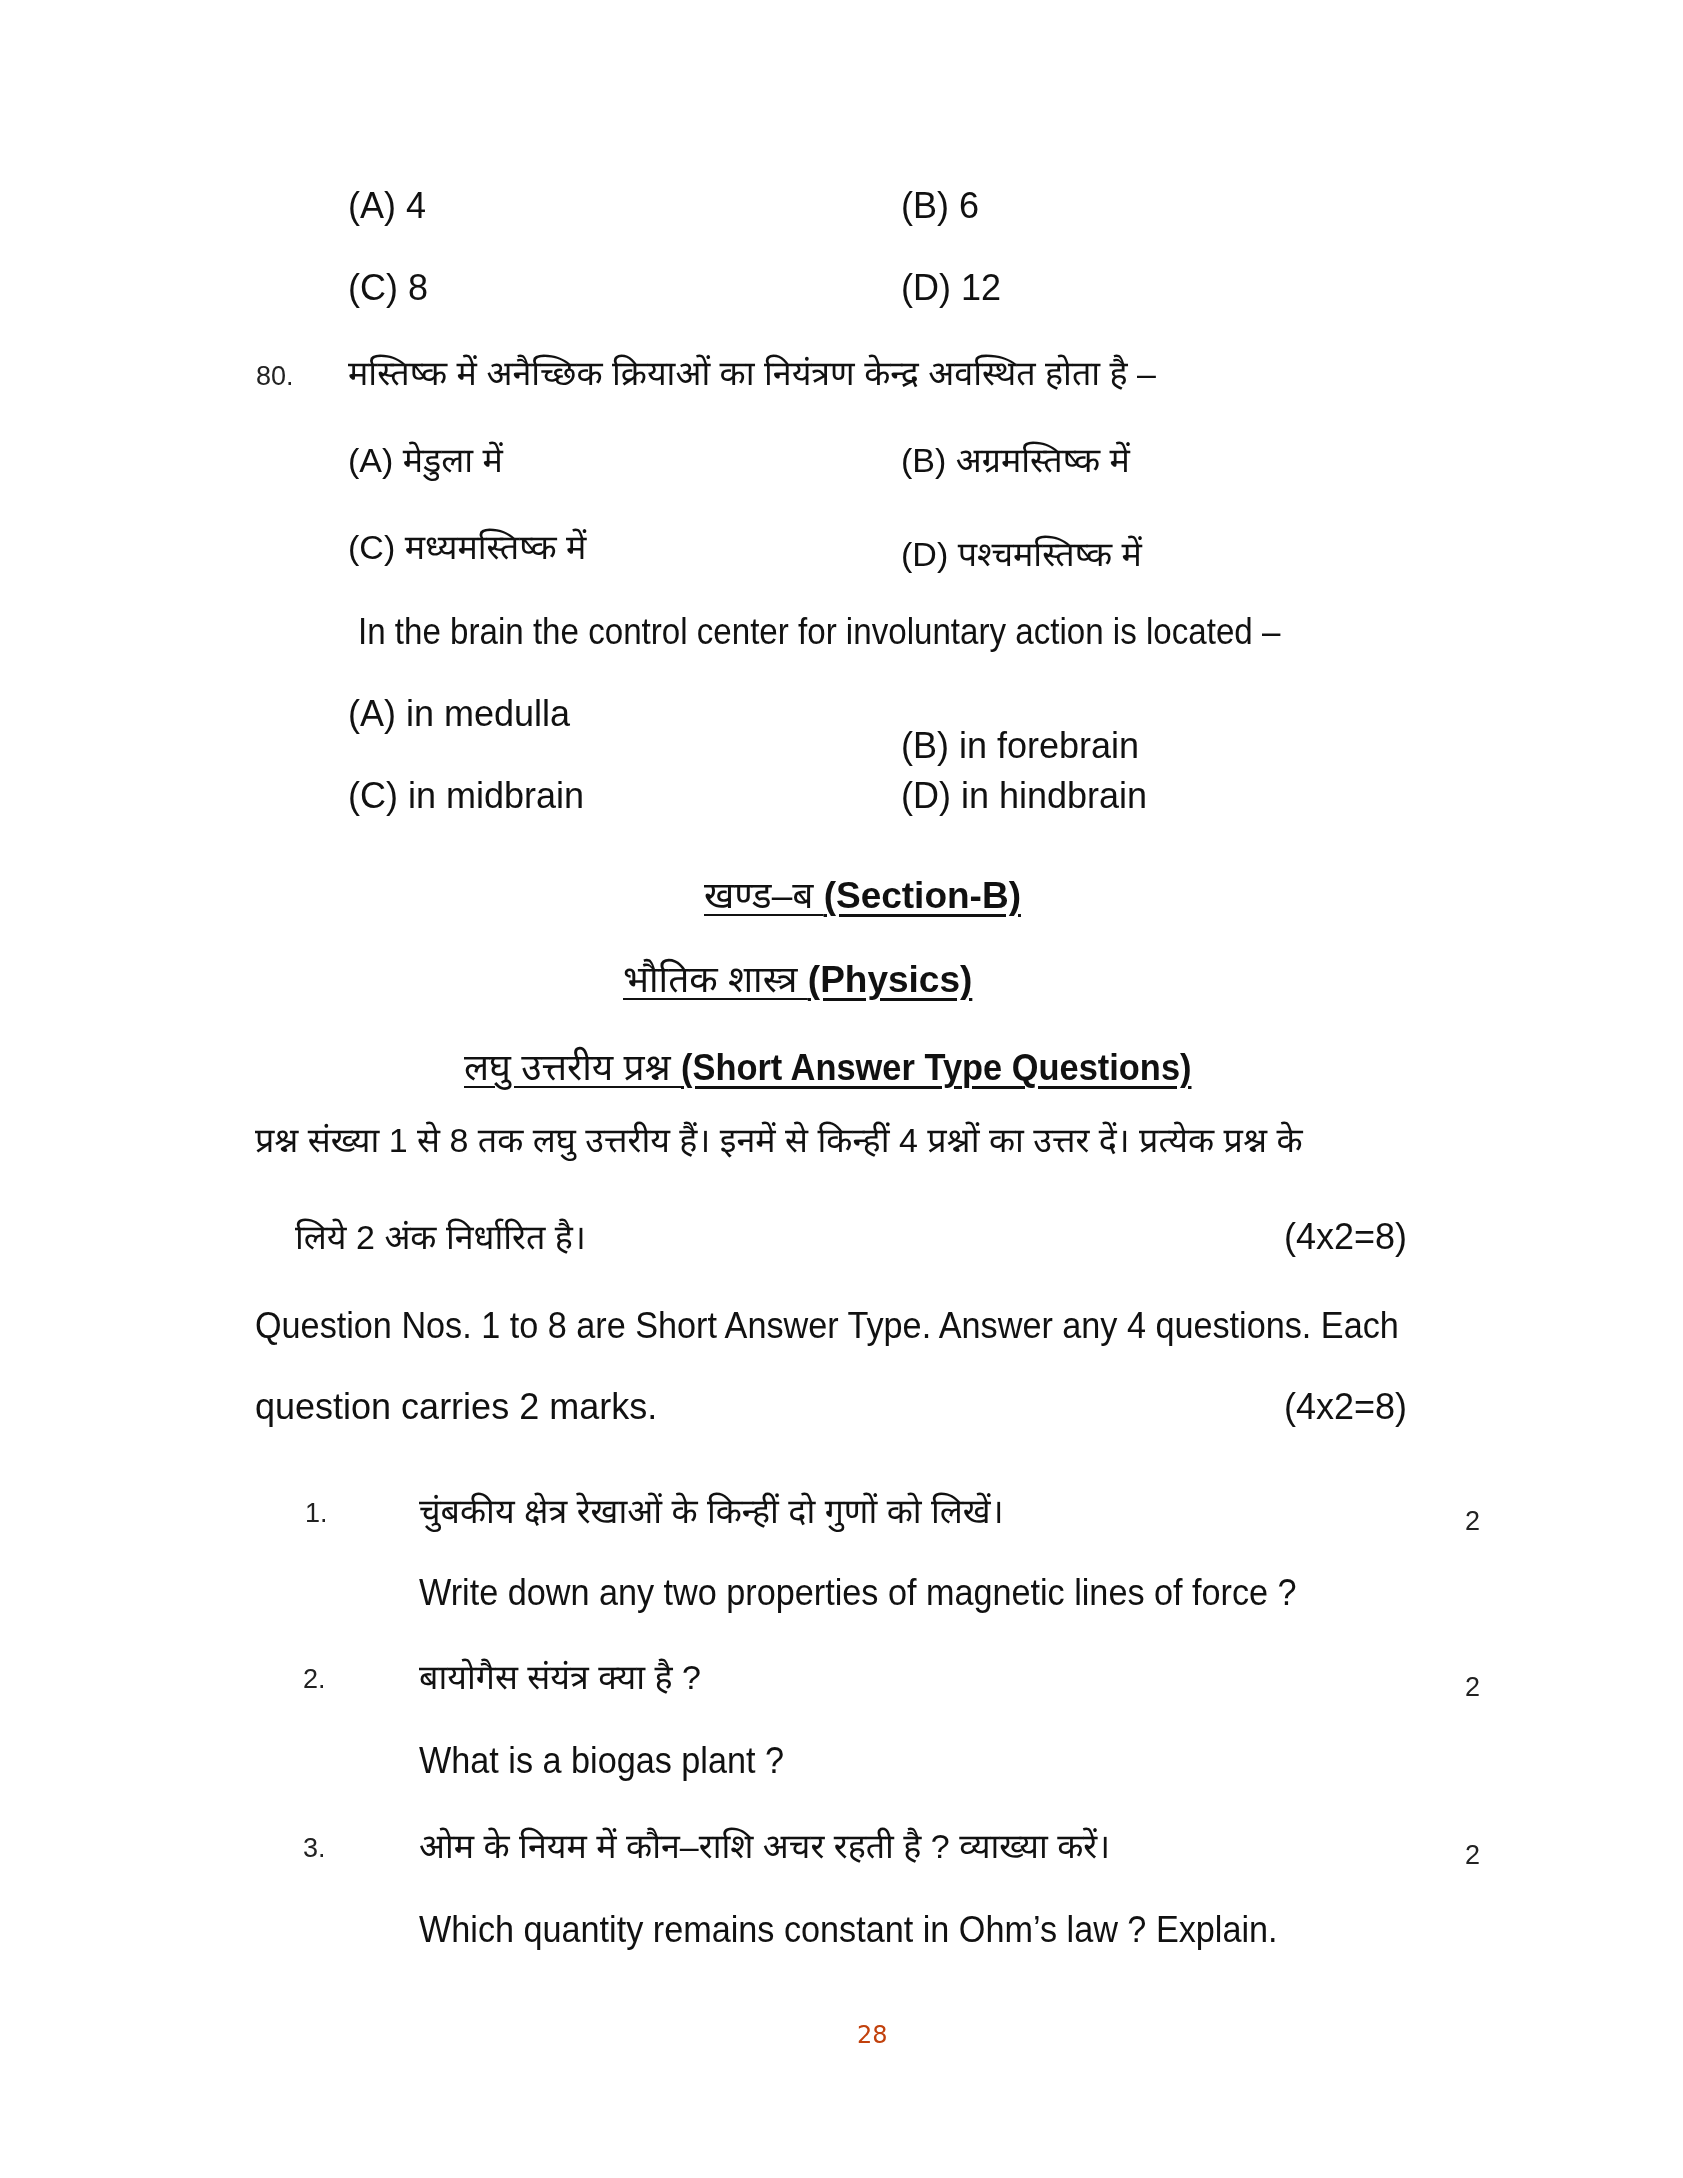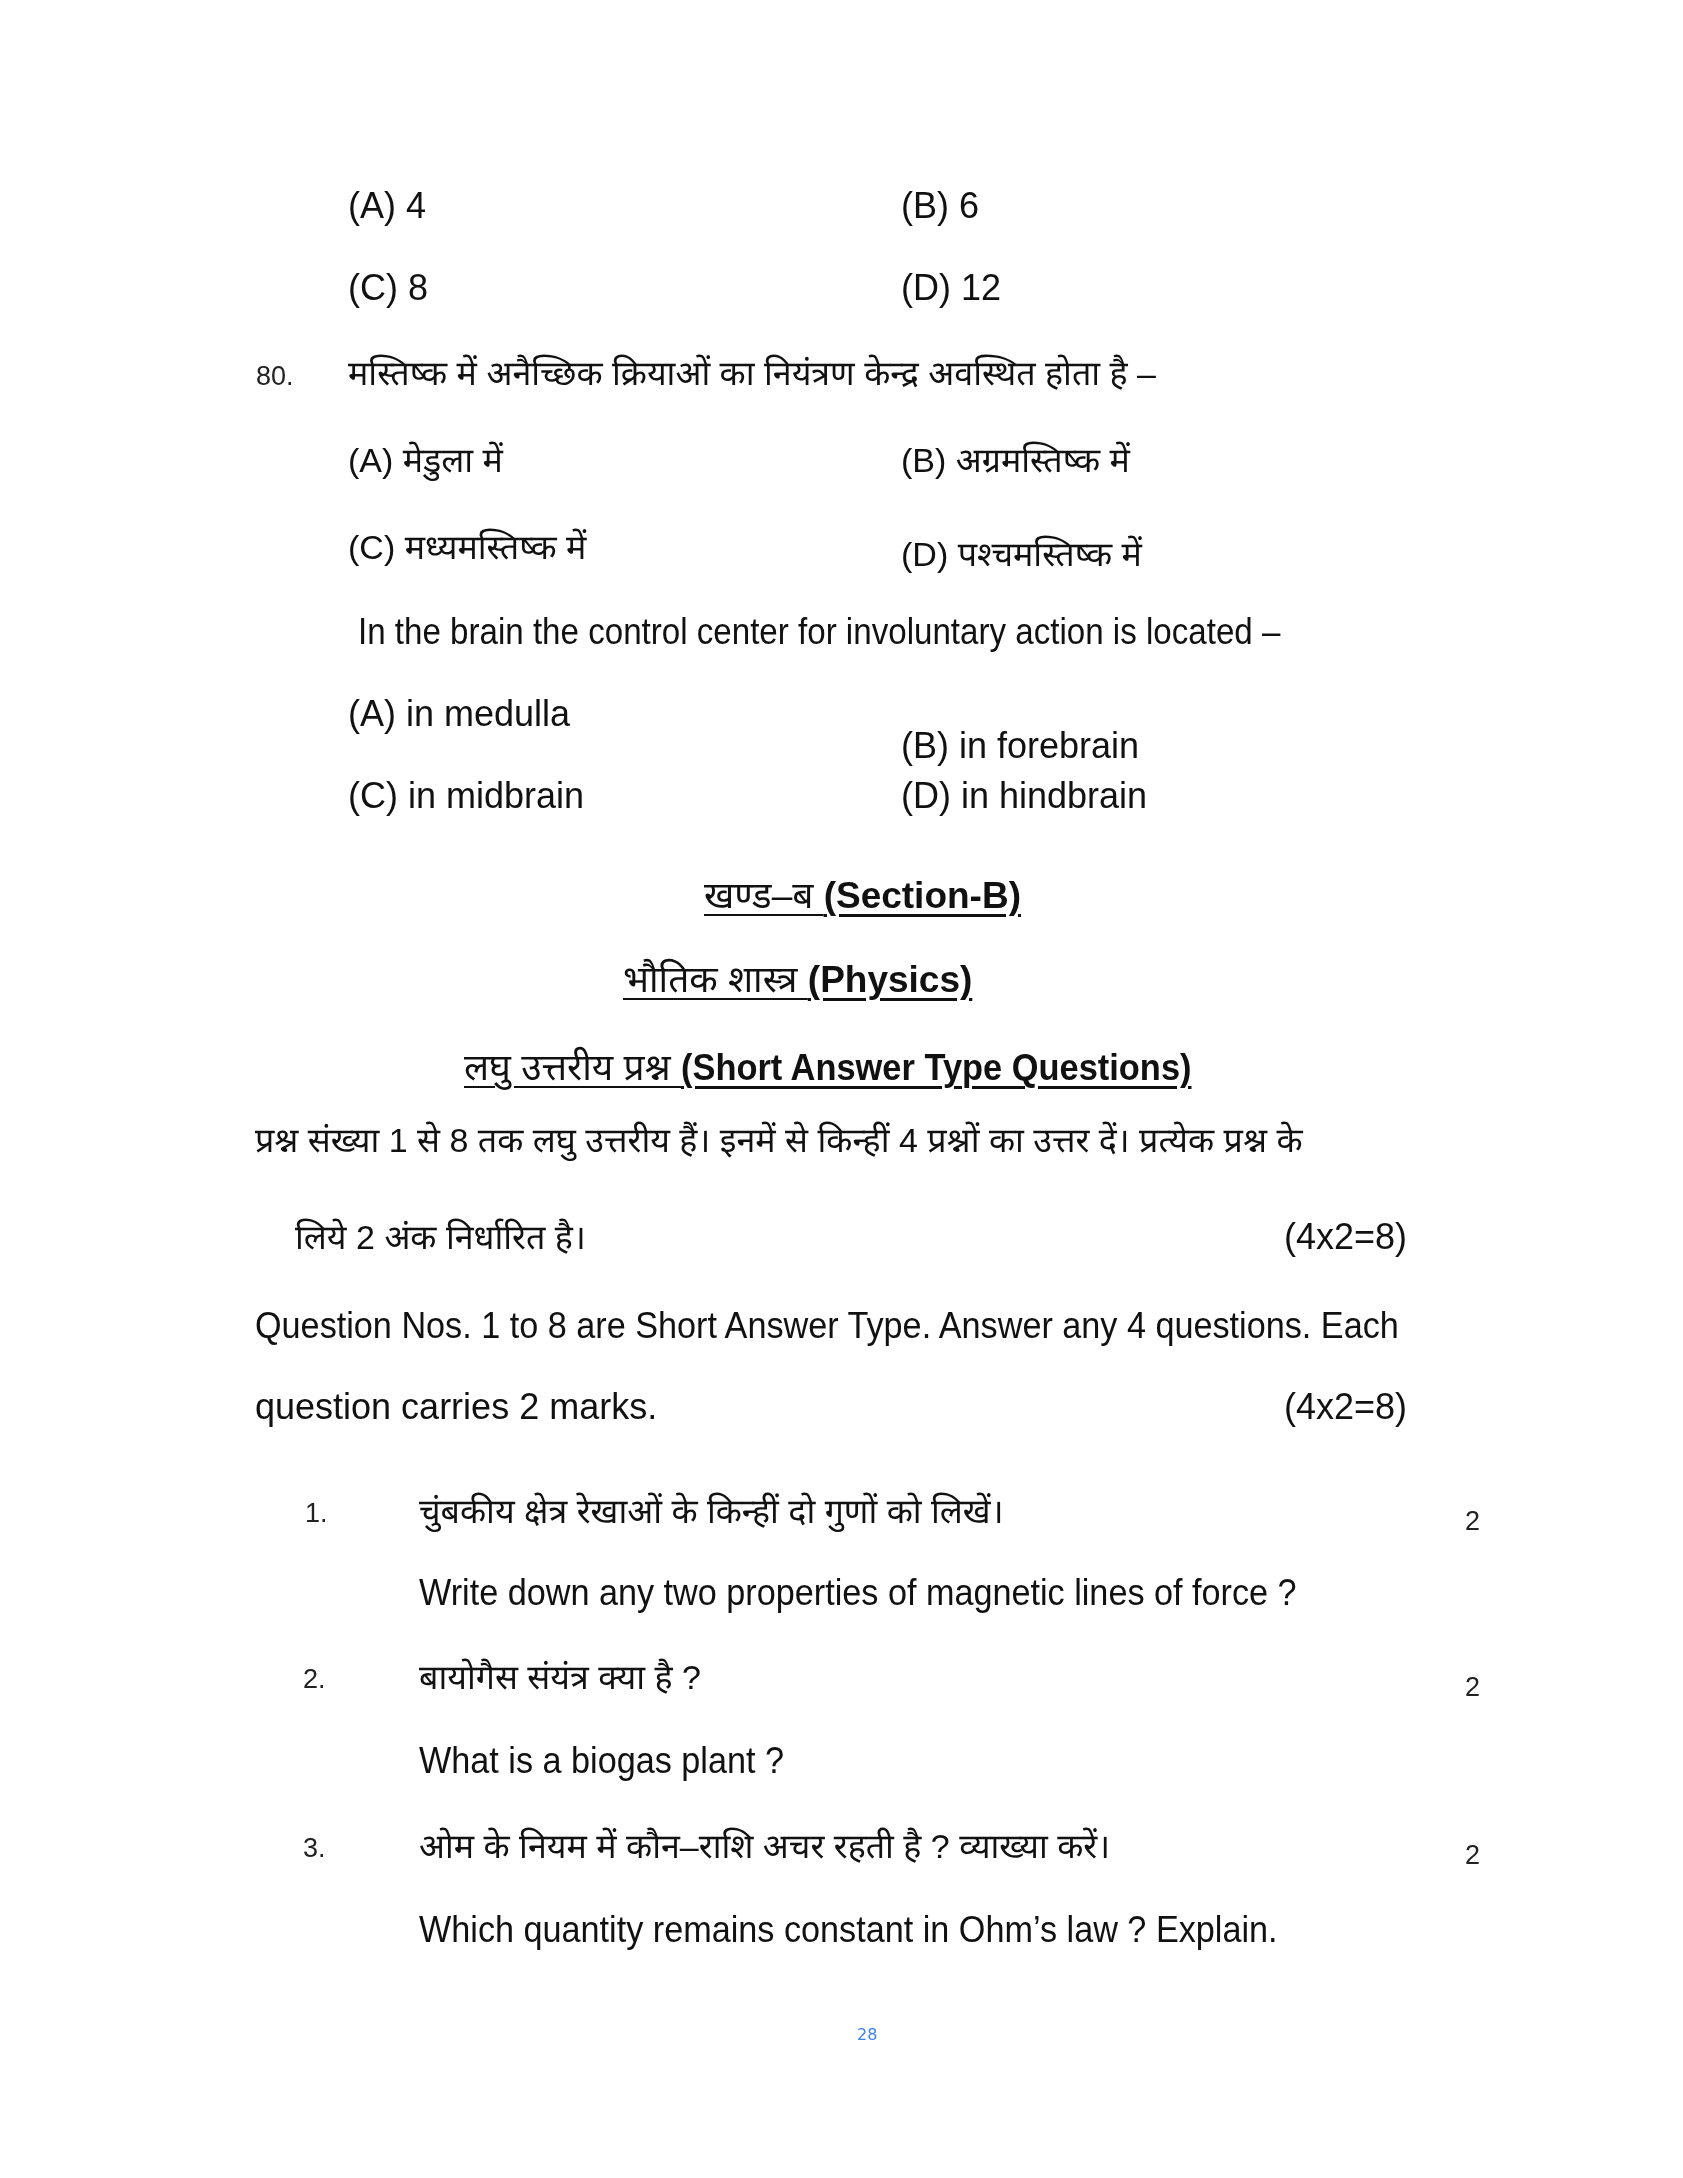--- a/index.html
+++ b/index.html
@@ -5,21 +5,21 @@
   html, body { margin: 0; padding: 0; background: #ffffff; }
   body { width: 1683px; height: 2178px; position: relative; overflow: hidden;
          font-family: "Liberation Sans", "DejaVu Sans", sans-serif; color: #111; }
   .ln { position: absolute; white-space: nowrap; font-size: 36px; line-height: 36px; }
   .ln.hi { font-size: 34px; }
   .num { position: absolute; white-space: nowrap; font-size: 27px; line-height: 27px; color: #222; }
   .hd { position: absolute; white-space: nowrap; font-size: 37px; line-height: 40px; font-weight: bold; margin-top: 13px; }
   .hd .hin { font-weight: normal; text-decoration: underline; text-decoration-thickness: 2px; text-underline-offset: 6px; }
   .hd .eng { text-decoration: underline; text-decoration-thickness: 3px; text-underline-offset: 6px; }
   .cond { display: inline-block; transform-origin: left center; }
-  .pageno { position: absolute; font-family: "DejaVu Sans", sans-serif; font-size: 16px; line-height: 24px; color: #3b82f6; }
+  .pageno { position: absolute; font-family: "DejaVu Sans", sans-serif; font-size: 24px; line-height: 24px; color: #c2410c; }
 </style>
 </head>
 <body>
 
 <div class="ln" style="left:348px; top:188px;">(A) 4</div>
 <div class="ln" style="left:901px; top:188px;">(B) 6</div>
 <div class="ln" style="left:348px; top:270px;">(C) 8</div>
 <div class="ln" style="left:901px; top:270px;">(D) 12</div>
 
 <div class="num" style="left:256px; top:363px;text-align:right;">80.</div>

